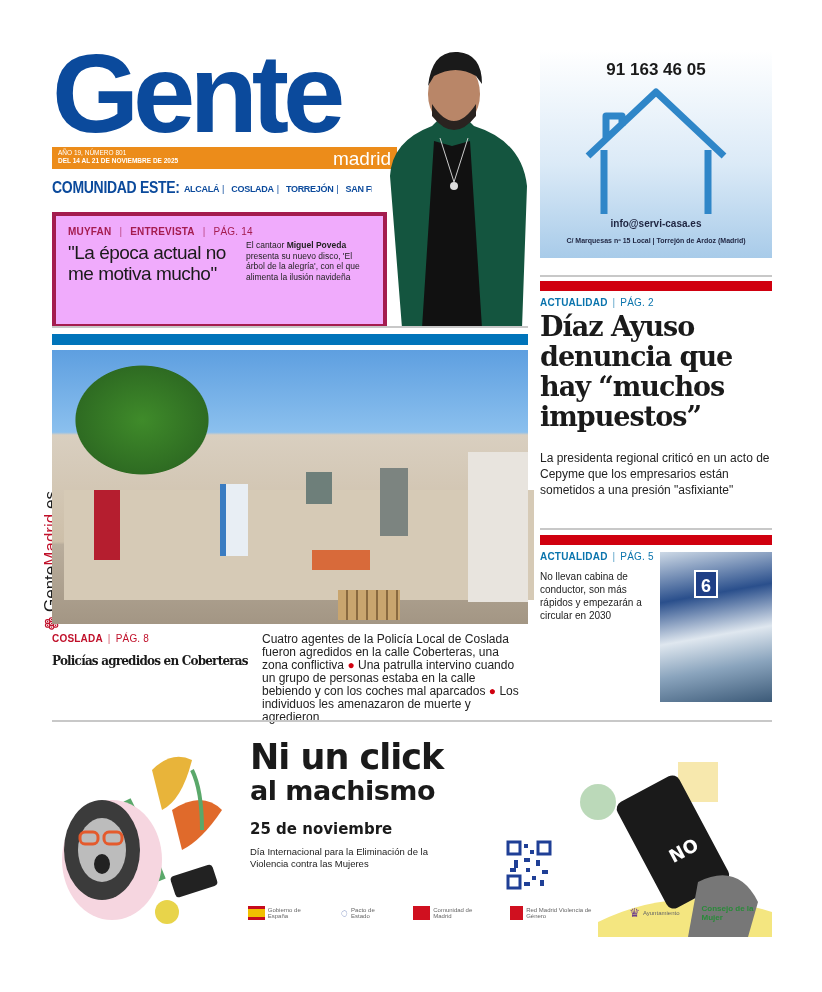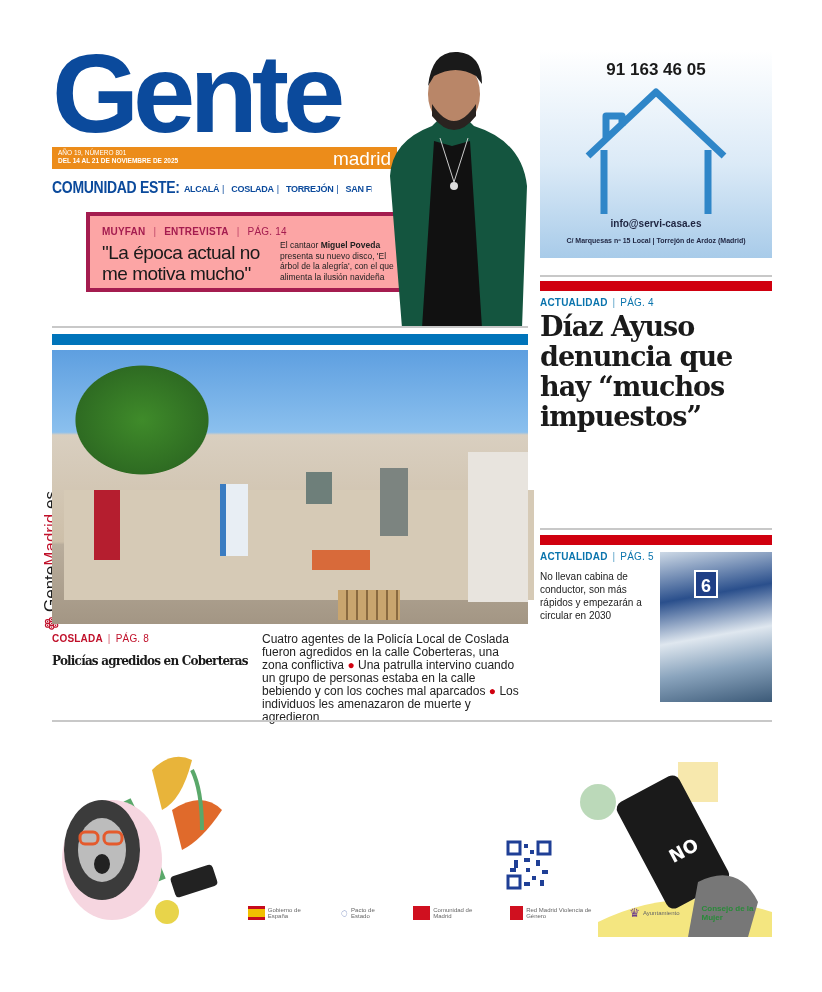--- a/index.html
+++ b/index.html
@@ -14,21 +14,21 @@
   .orange-bar { left: 52px; top: 147px; width: 345px; height: 22px; background: #ec8c1a; }
   .issue { left: 58px; top: 149px; font-size: 6.5px; font-weight: 700; color: #fff; line-height: 8px; text-transform: uppercase; }
   .city { right: 6px; top: 1px; font-size: 19px; color: #fff; }
   .region-nav { left: 52px; top: 178px; white-space: nowrap; font-family: "Liberation Sans", sans-serif;
                 font-weight: 700; color: #0b4a9c; letter-spacing: -0.3px; }
   .region-nav .lbl { font-size: 14px; transform: scaleY(1.15); display:inline-block; }
   .region-nav .town { font-size: 9px; }
   .region-nav .sep { font-size: 9px; color: #0b4a9c; margin: 0 3px; font-weight: 400; }
 
   
-  .interview { left: 52px; top: 212px; width: 335px; height: 80px; border: 4px solid #a41c4f; background:#fca5a5;margin-left:34px; }
+  .interview { left: 52px; top: 212px; width: 335px; height: 116px; border: 4px solid #a41c4f; background:#f0abfc; }
   .interview .kicker { position:absolute; left: 12px; top: 10px; font-size: 10px; font-weight: 700; color: #a41c4f; letter-spacing: 0.2px; }
   .interview .kicker .pg { font-weight: 400; }
   .interview .quote { position:absolute; left: 12px; top: 26px; width: 170px; font-size: 19px; line-height: 21px; color: #1a1a1a; letter-spacing: -0.5px; }
   .interview .summary { position:absolute; left: 190px; top: 24px; width: 120px; font-size: 8.5px; line-height: 10.5px; color: #222; }
   .interview .summary b { font-weight: 700; }
 
   
   .singer { left: 372px; top: 46px; width: 162px; height: 282px; }
 
   
@@ -130,23 +130,24 @@
   </svg>
   <div class="email">info@servi-casa.es</div>
   <div class="address">C/ Marquesas nº 15 Local | Torrejón de Ardoz (Madrid)</div>
 </div>
 
 <div class="abs rule-grey" style="left:540px;top:275px;width:232px;"></div>
 <div class="abs rule-red" style="left:540px;top:281px;width:232px;"></div>
 
 <div class="abs" style="left:540px;top:297px;width:232px;">
   <div class="kicker-blue kicker">
-    <span>ACTUALIDAD</span><span class="bar">|</span><span class="pg">PÁG. 4</span>
+    <span>ACTUALIDAD</span><span class="bar">|</span><span class="pg">PÁG. 2</span>
   </div>
   <div class="serif-head" style="font-size:27px;line-height:30px;margin-top:4px;">Díaz Ayuso denuncia que hay “muchos impuestos”</div>
+  <div style="font-size:12px;line-height:16px;margin-top:18px;color:#222;">La presidenta regional criticó en un acto de Cepyme que los empresarios están sometidos a una presión "asfixiante"</div>
 </div>
 
 <div class="abs rule-grey" style="left:540px;top:528px;width:232px;"></div>
 <div class="abs rule-red" style="left:540px;top:535px;width:232px;"></div>
 
 <div class="abs" style="left:540px;top:551px;width:116px;">
   <div class="kicker-blue kicker">
     <span>ACTUALIDAD</span><span class="bar">|</span><span class="pg">PÁG. 5</span>
   </div>
   <div style="font-size:10px;line-height:13px;margin-top:8px;color:#222;">No llevan cabina de conductor, son más rápidos y empezarán a circular en 2030</div>
@@ -194,20 +195,26 @@
     <ellipse cx="60" cy="120" rx="50" ry="60" fill="#f6d6e0"></ellipse>
     <ellipse cx="50" cy="110" rx="38" ry="50" fill="#3b3b3b"></ellipse>
     <ellipse cx="50" cy="110" rx="24" ry="32" fill="#bcbcbc"></ellipse>
     <rect x="28" y="92" width="18" height="12" rx="5" fill="none" stroke="#e45a2c" stroke-width="3"></rect>
     <rect x="52" y="92" width="18" height="12" rx="5" fill="none" stroke="#e45a2c" stroke-width="3"></rect>
     <ellipse cx="50" cy="124" rx="8" ry="10" fill="#222"></ellipse>
     <rect x="120" y="130" width="44" height="22" rx="4" transform="rotate(-18 142 141)" fill="#222"></rect>
     <circle cx="115" cy="172" r="12" fill="#e8d44a"></circle>
   </svg>
 
+  <div class="abs ni-click" style="left:198px;top:6px;">
+    <div class="h1">Ni un click</div>
+    <div class="h2">al machismo</div>
+    <div class="date">25 de noviembre</div>
+    <div class="desc">Día Internacional para la Eliminación de la Violencia contra las Mujeres</div>
+  </div>
 
   <svg style="position:absolute;left:454px;top:108px;" width="46" height="50" viewBox="0 0 46 50">
     <rect width="46" height="50" fill="#fff"></rect>
     <rect x="2" y="2" width="12" height="12" fill="none" stroke="#1f3f96" stroke-width="3"></rect>
     <rect x="32" y="2" width="12" height="12" fill="none" stroke="#1f3f96" stroke-width="3"></rect>
     <rect x="2" y="36" width="12" height="12" fill="none" stroke="#1f3f96" stroke-width="3"></rect>
     <path d="M18 4h4v4h-4zM24 10h4v4h-4zM18 18h6v4h-6zM30 20h4v6h-4zM20 28h4v4h-4zM36 30h6v4h-6zM26 36h4v4h-4zM34 40h4v6h-4zM18 42h6v4h-6zM8 20h4v8h-4zM4 28h6v4h-6z" fill="#1f3f96"></path>
   </svg>
 
   <svg style="position:absolute;left:506px;top:0;" width="214" height="205" viewBox="0 0 214 205">

